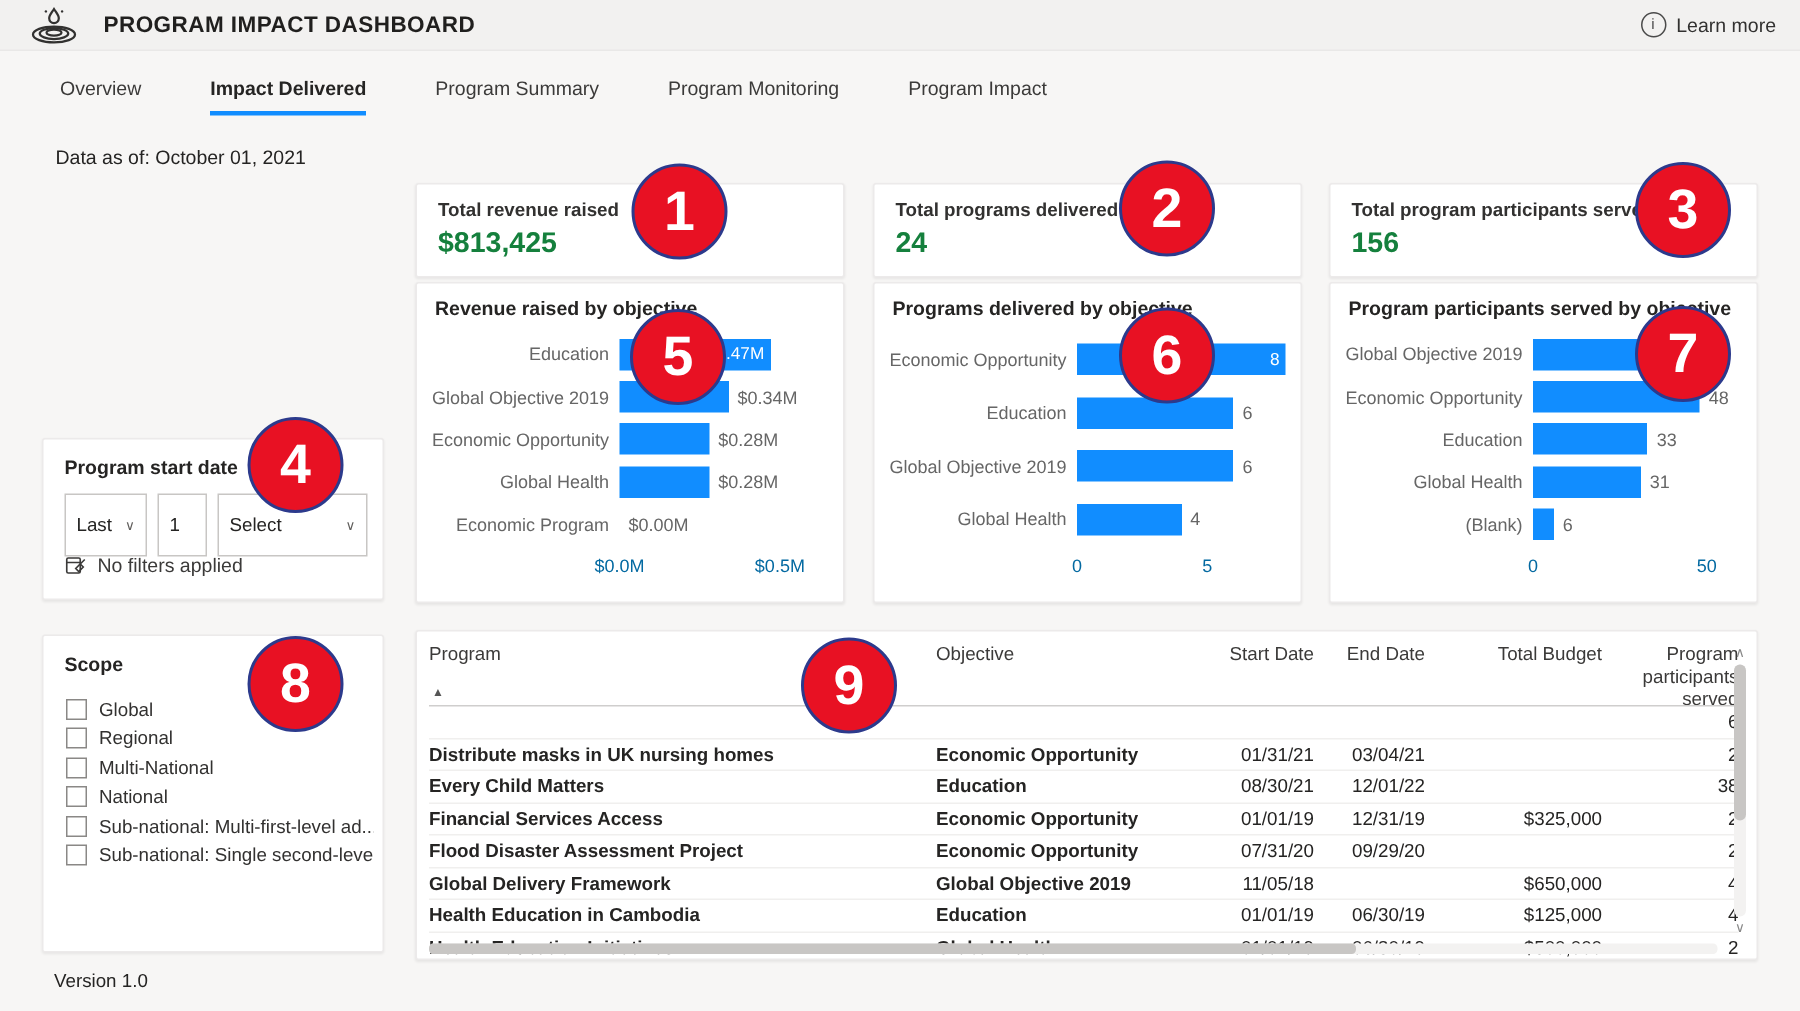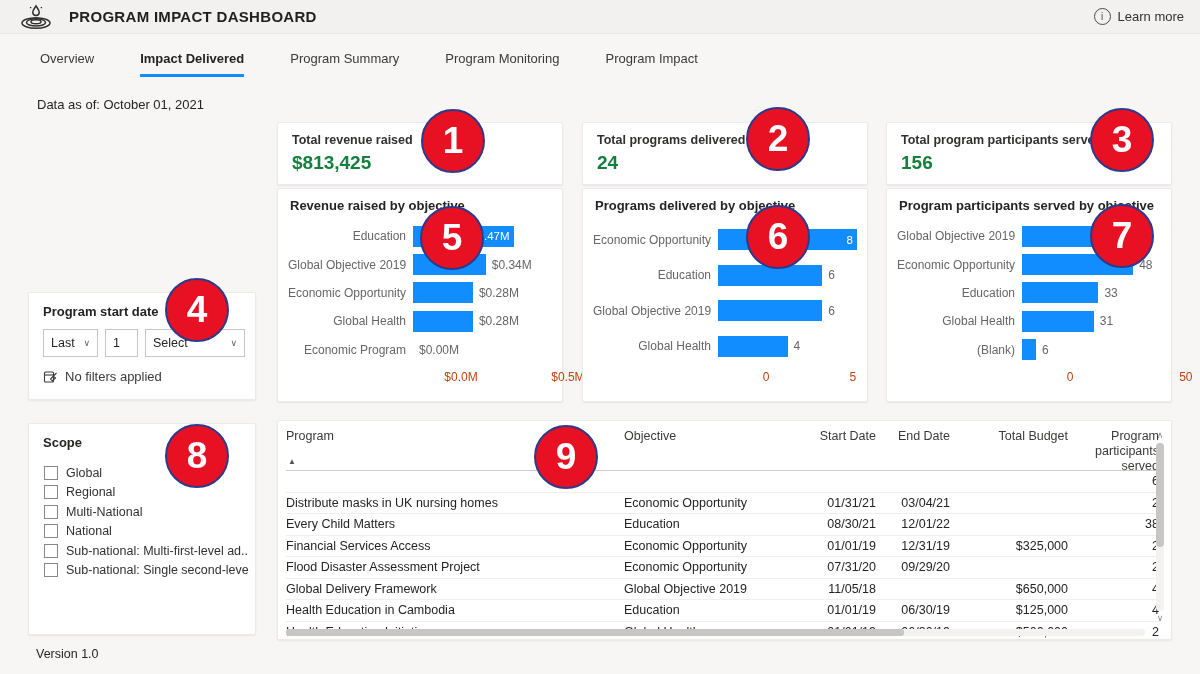--- a/index.html
+++ b/index.html
@@ -26,21 +26,21 @@
   .description{position:absolute;left:37px;top:126px;width:226px;font-size:14px;line-height:22.4px;color:#252423;}
   .version{position:absolute;left:36px;top:647px;font-size:12.5px;color:#252423;}
 
   .card{position:absolute;background:#fff;border:1px solid #eceaea;border-radius:2px;
         box-shadow:0 1px 2px rgba(0,0,0,.07);box-sizing:border-box;}
 
   
   .filter-card{left:28px;top:292px;width:228px;height:108px;}
   .fc-title{position:absolute;left:14px;top:11px;font-size:13px;font-weight:700;}
   .fc-row{position:absolute;left:14px;top:36px;display:flex;gap:7px;}
-  .fbox{height:28px;border:1px solid #c8c6c4;background:#fff;display:flex;align-items:center;
+  .fbox{height:42px;border:1px solid #c8c6c4;background:#fff;display:flex;align-items:center;
         justify-content:space-between;font-size:12.5px;color:#252423;padding:0 7px;box-sizing:border-box;cursor:pointer;}
   .fbox input{border:none;outline:none;width:100%;font-size:12.5px;font-family:inherit;color:#252423;text-align:left;padding:0;}
   .chev{font-size:9px;color:#605e5c;margin-left:5px;}
   .fc-status{position:absolute;left:14px;top:76px;display:flex;align-items:center;gap:7px;
              font-size:13px;color:#3b3a39;}
 
   
   .scope-card{left:28px;top:423px;width:228px;height:212px;}
   .scope-title{position:absolute;left:14px;top:11px;font-size:13px;font-weight:700;}
   .scope-list{position:absolute;left:15px;top:36px;right:6px;}
@@ -59,35 +59,35 @@
   .cbody{position:absolute;left:10px;right:10px;top:33px;height:142px;display:flex;
          flex-direction:column;justify-content:space-around;}
   .crow{display:flex;align-items:center;}
   .clabel{width:118px;text-align:right;font-size:12px;color:#666;padding-right:7px;flex:none;white-space:nowrap;}
   .cplot{position:relative;flex:1;height:21px;}
   .cbar{position:absolute;left:0;top:0;height:100%;background:#118DFF;display:flex;
         align-items:center;justify-content:flex-end;cursor:pointer;}
   .cval-in{color:#fff;font-size:11.5px;padding-right:4px;white-space:nowrap;}
   .cval-out{position:absolute;top:50%;transform:translateY(-50%);font-size:12px;color:#666;white-space:nowrap;}
   .caxis{position:absolute;left:135px;right:10px;top:181px;height:16px;}
-  .ctick{position:absolute;transform:translateX(-50%);font-size:12px;color:#c2410c;white-space:nowrap;margin-left:48px;}
+  .ctick{position:absolute;transform:translateX(-50%);font-size:12px;color:#0369a1;white-space:nowrap;}
 
   
   .table-card{left:277px;top:420px;width:895px;height:220px;overflow:hidden;}
   .theader{position:absolute;left:8px;top:8px;width:873px;display:grid;
            grid-template-columns:338px 182px 70px 74px 118px 1fr;font-size:12.5px;color:#3b3a39;}
   .th{line-height:15px;cursor:pointer;}
   .th.num{text-align:right;}
   .sort{position:absolute;left:10px;top:36px;font-size:8px;color:#555;}
   .thead-divider{position:absolute;left:8px;top:49px;width:873px;border-bottom:1px solid #cfcecd;}
   .trows{position:absolute;left:8px;top:50px;width:873px;}
   .trow{display:grid;grid-template-columns:338px 182px 70px 74px 118px 1fr;height:20.5px;
         align-items:center;font-size:12.5px;border-bottom:1px solid #f0efee;cursor:pointer;}
   .td{white-space:nowrap;overflow:hidden;}
-  .td.b{font-weight:400;color:#252423;}
+  .td.b{font-weight:700;color:#252423;}
   .td.num{text-align:right;}
   .vscroll{position:absolute;right:5px;top:10px;bottom:16px;width:12px;display:flex;
            flex-direction:column;align-items:center;font-size:9px;color:#888;}
   .varrow{cursor:pointer;line-height:9px;}
   .vtrack{flex:1;width:8px;margin:3px 0;background:#f3f2f1;border-radius:4px;position:relative;}
   .vthumb{position:absolute;top:0;left:0;width:8px;height:62%;background:#c8c6c4;border-radius:4px;cursor:pointer;}
   .hscroll{position:absolute;left:8px;right:26px;bottom:3px;height:7px;background:#f3f2f1;border-radius:3px;}
   .hthumb{width:72%;height:100%;background:#c8c6c4;border-radius:3px;cursor:pointer;}
 
   

